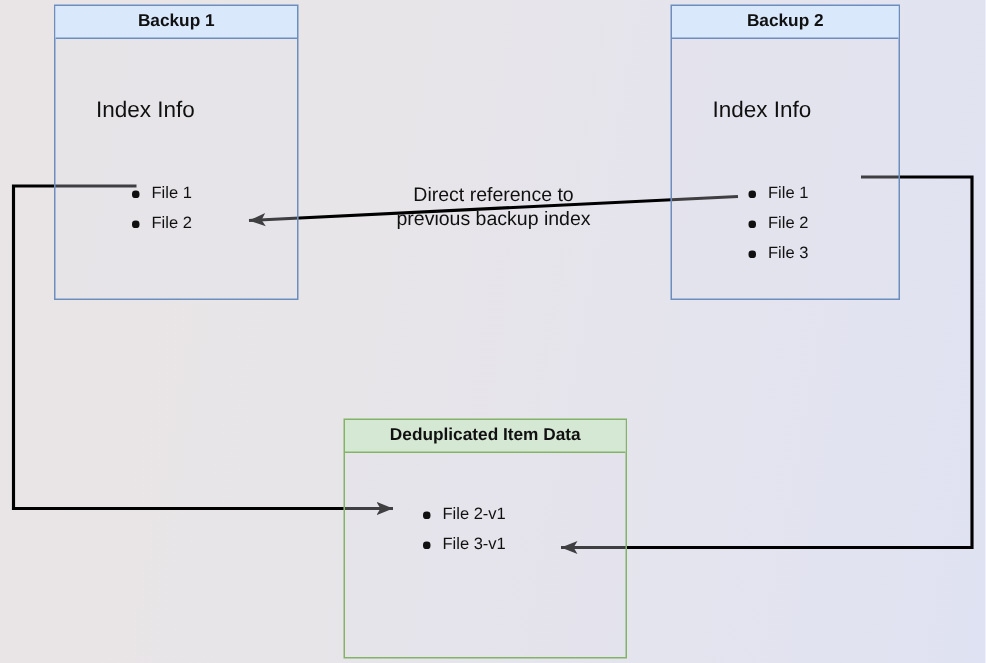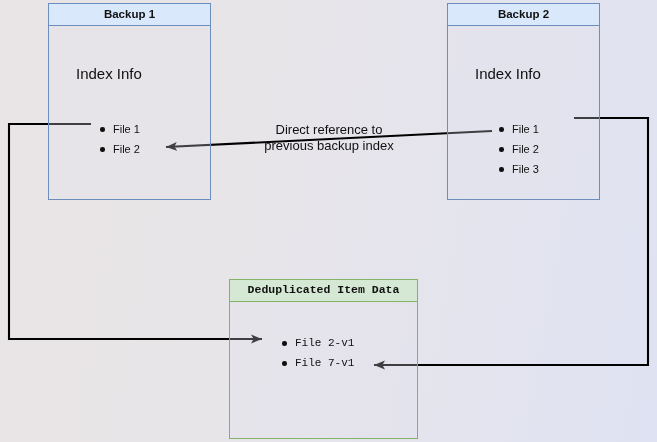--- a/index.html
+++ b/index.html
@@ -123,21 +123,21 @@
 
     <g>
       <path d="M 91 124 L 9 124 L 9 339 L 262 339" fill="none" stroke="#000000" stroke-width="2.1" stroke-linejoin="miter" marker-end="url(#arrowL)"></path>
     </g>
 
     <g>
       <path d="M 492 131 L 166 147" fill="none" stroke="#000000" stroke-width="2.1" marker-end="url(#arrowL)"></path>
     </g>
   </svg>
 
-  <div class="node" id="backup1" style="left:48px; top:3px; width:163px; height:197px;">
+  <div class="node" id="backup1" style="left:36px; top:3px; width:163px; height:197px;">
     <div class="title">Backup 1</div>
     <div class="body">
       <div class="index-label" style="left:27px; top:39px;">Index Info</div>
       <ul class="bullets" style="left:50px; top:93px;">
         <li>File 1</li>
         <li>File 2</li>
       </ul>
     </div>
   </div>
 
@@ -146,26 +146,26 @@
     <div class="body">
       <div class="index-label" style="left:27px; top:39px;">Index Info</div>
       <ul class="bullets" style="left:50px; top:93px;">
         <li>File 1</li>
         <li>File 2</li>
         <li>File 3</li>
       </ul>
     </div>
   </div>
 
-  <div class="node green" id="dedup" style="left:229px; top:279px; width:189px; height:160px;font-family:Liberation Mono, monospace;">
+  <div class="node green" id="dedup" style="left:229px; top:279px; width:189px; height:160px;">
     <div class="title">Deduplicated Item Data</div>
     <div class="body">
       <ul class="bullets" style="left:51px; top:31px;">
         <li>File 2-v1</li>
-        <li>File 7-v1</li>
+        <li>File 3-v1</li>
       </ul>
     </div>
   </div>
 
   <div class="caption" style="left:243px; top:122px; width:172px;">Direct reference to
 previous backup index</div>
 
 </div>
 
 </body></html>

